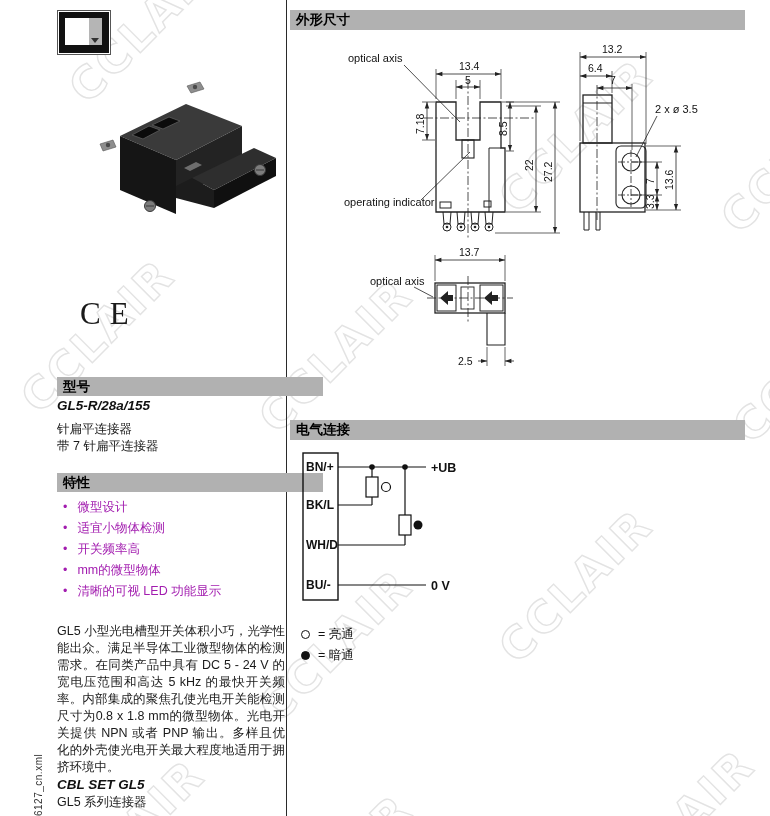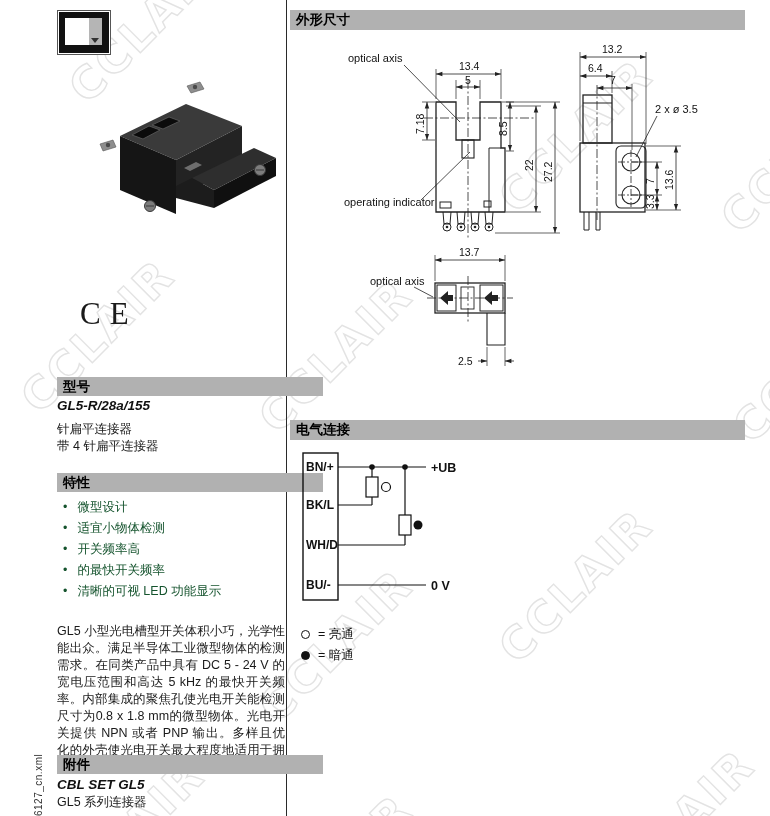--- a/index.html
+++ b/index.html
@@ -13,21 +13,21 @@
   .content{position:absolute;inset:0;z-index:1;}
   
   .bar{position:absolute;background:#b1b1b1;color:#000;font-weight:bold;font-size:13.5px;
        line-height:19px;padding-left:6px;box-sizing:border-box;}
   .bar-left{left:57px;width:266px;height:19px;}
   .bar-right{left:290px;width:455px;height:20px;line-height:20px;}
   
   .model-name{left:57px;font-size:13.5px;font-weight:bold;font-style:italic;}
   .smalltext{font-size:12.5px;line-height:17px;color:#1a1a1a;}
   ul.features{left:57px;margin:0;padding:0 0 0 6px;list-style:none;width:226px;}
-  ul.features li{font-size:12.5px;line-height:21px;color:#14532d;}
+  ul.features li{font-size:12.5px;line-height:21px;color:#a21caf;}
   ul.features li::before{content:"•";margin-right:10px;}
   .para{left:57px;width:228px;text-align:justify;}
   
   .divider{left:286px;top:0;width:1px;height:816px;background:#2a2a2a;}
   
   .logo{left:57px;top:10px;width:54px;height:45px;border:1px solid #555;background:#fff;padding:1px;box-sizing:border-box;}
   .logo-in{position:relative;width:100%;height:100%;background:#111;}
   .logo-white{position:absolute;left:6px;top:6px;width:24px;height:27px;background:#fff;}
   .logo-gray{position:absolute;left:30px;top:6px;width:13px;height:27px;background:#b5b5b5;}
   .logo-tri{position:absolute;left:32px;top:26px;width:0;height:0;
@@ -94,34 +94,33 @@
       <circle cx="58" cy="126" r="5.5" fill="#7d7d7d" stroke="#3a3a3a"></circle>
       <line x1="54" y1="126" x2="62" y2="126" stroke="#3a3a3a" stroke-width="1"></line>
       <polygon points="92,88 104,82 110,85 98,91" fill="#6e6e6e"></polygon>
     </svg>
 
     <div class="abs ce">CE</div>
 
     <div class="abs bar bar-left" style="top:377px">型号</div>
     <div class="abs model-name" style="top:398px">GL5-R/28a/155</div>
     <div class="abs smalltext" style="left:57px;top:421px">针扁平连接器</div>
-    <div class="abs smalltext" style="left:57px;top:438px">带 4 针扁平连接器</div>
+    <div class="abs smalltext" style="left:57px;top:438px">带 7 针扁平连接器</div>
 
     <div class="abs bar bar-left" style="top:473px">特性</div>
     <ul class="abs features" style="top:497px">
       <li>微型设计</li>
       <li>适宜小物体检测</li>
       <li>开关频率高</li>
-      <li>的最快开关频率</li>
+      <li>mm的微型物体</li>
       <li>清晰的可视 LED 功能显示</li>
     </ul>
 
     <div class="abs smalltext para" style="top:623px">GL5 小型光电槽型开关体积小巧，光学性能出众。满足半导体工业微型物体的检测需求。在同类产品中具有 DC 5 - 24 V 的宽电压范围和高达 5 kHz 的最快开关频率。内部集成的聚焦孔使光电开关能检测尺寸为0.8 x 1.8 mm的微型物体。光电开关提供 NPN 或者 PNP 输出。多样且优化的外壳使光电开关最大程度地适用于拥挤环境中。</div>
 
-    <div class="abs bar bar-left" style="top:755px">附件</div>
     <div class="abs model-name" style="top:777px">CBL SET GL5</div>
     <div class="abs smalltext" style="left:57px;top:794px">GL5 系列连接器</div>
 
     <div class="abs sidenote">6127_cn.xml</div>
 
     <div class="abs bar bar-right" style="top:10px">外形尺寸</div>
 
     <svg class="abs" style="left:290px;top:35px" width="478" height="380" viewBox="290 35 478 380" fill="none" stroke="#222" stroke-width="1">
       <defs>
         <marker id="ae" markerWidth="9" markerHeight="8" refX="8" refY="4" orient="auto">

